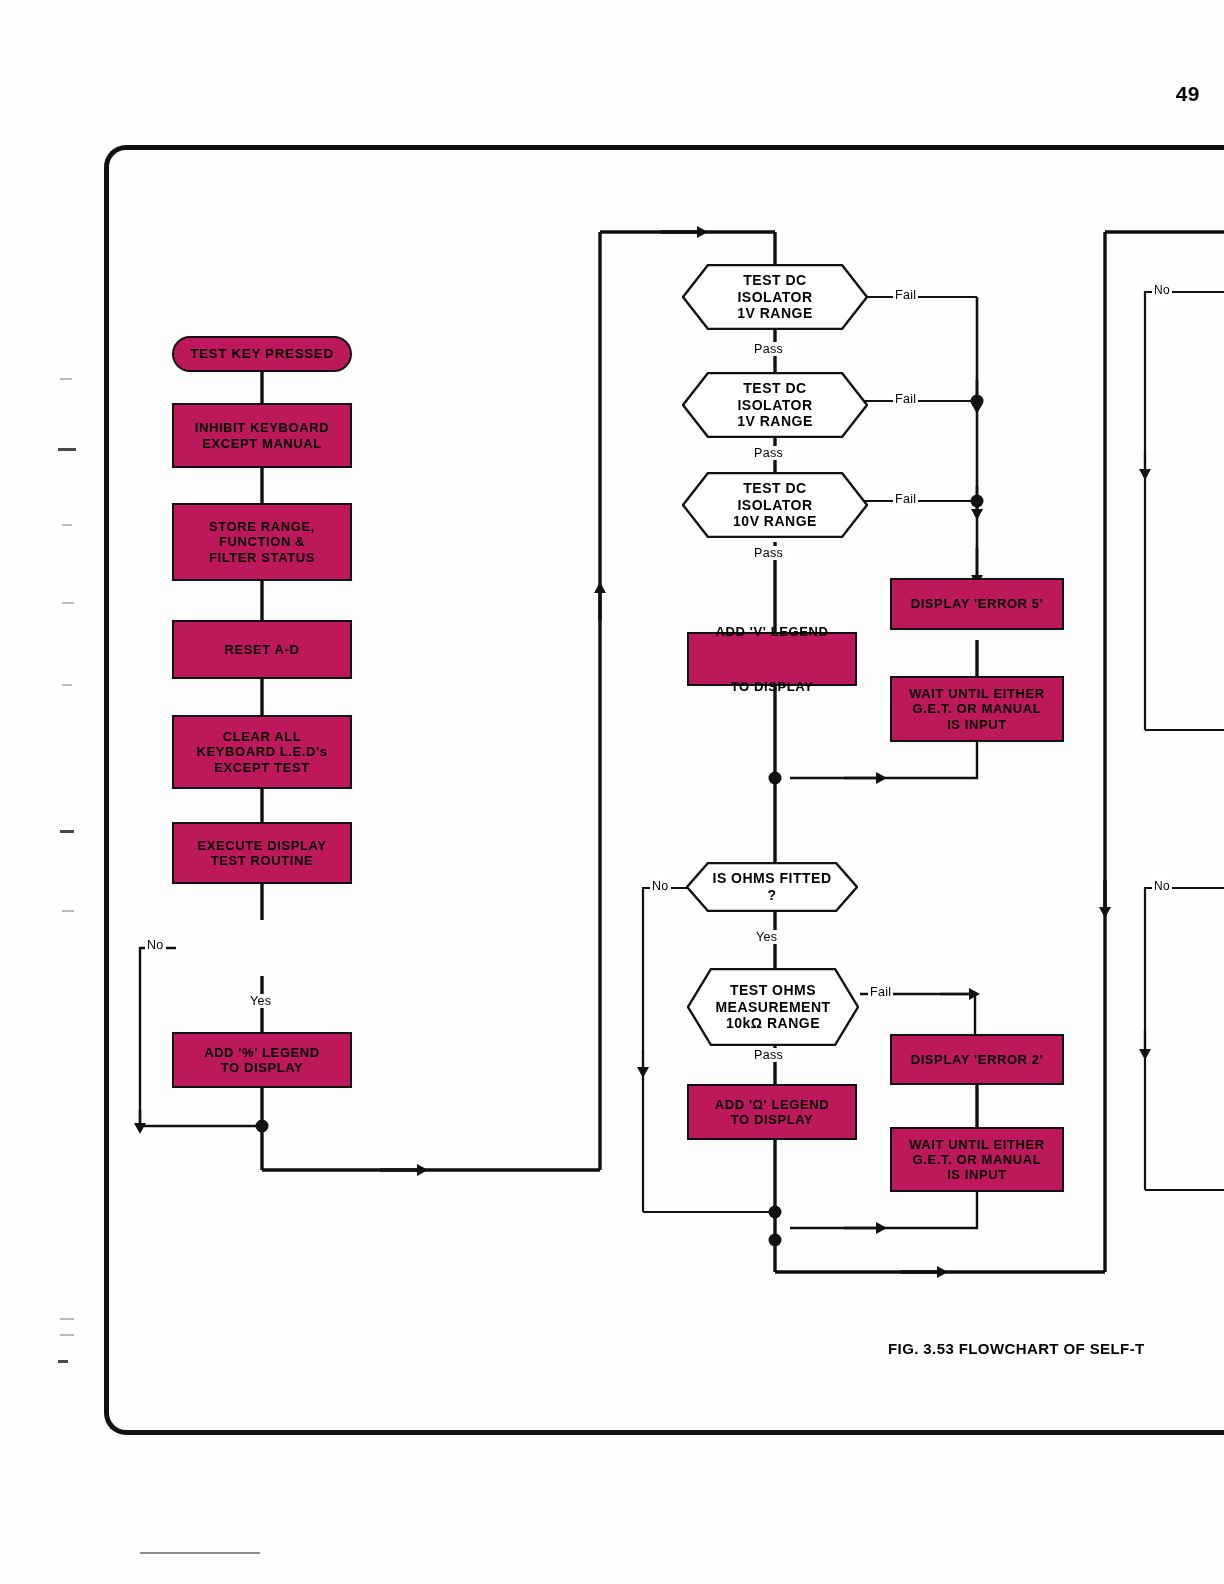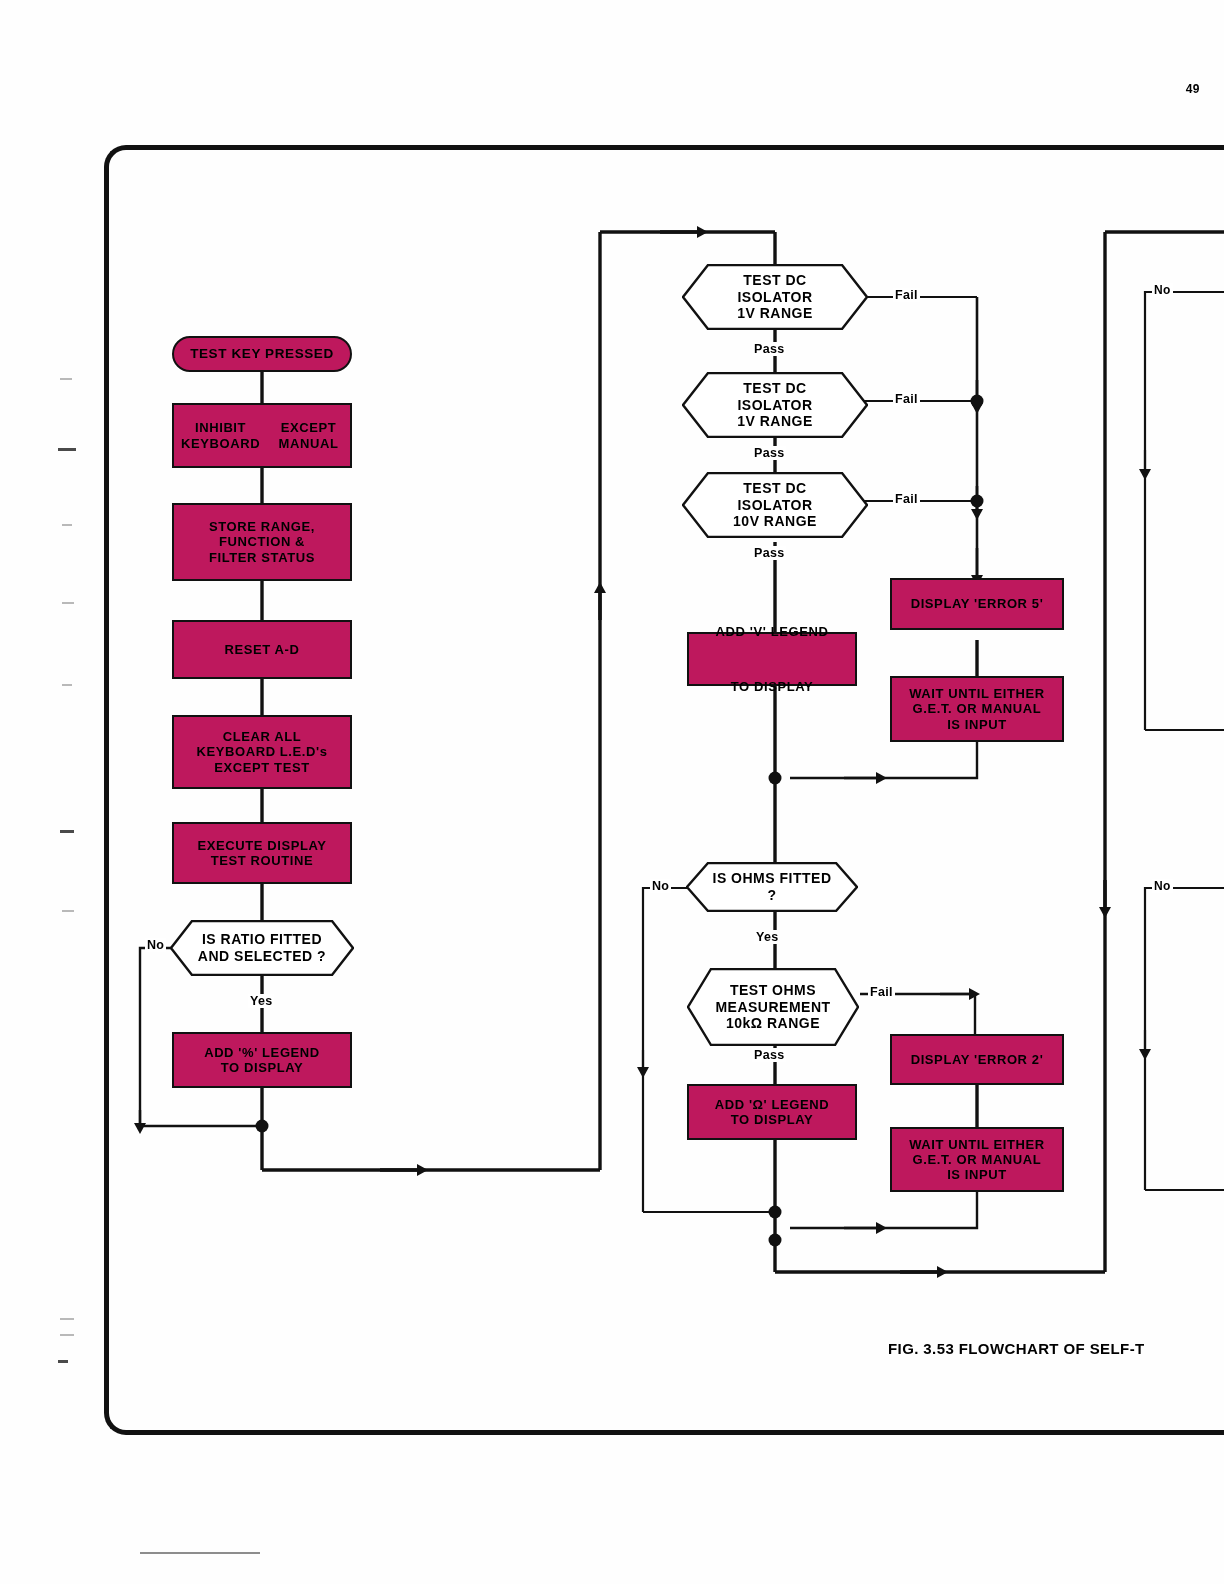--- a/index.html
+++ b/index.html
@@ -19,21 +19,21 @@
     position: absolute;
     left: 0; top: 0;
     width: 1224px;
     height: 1584px;
     background: #fefefe;
   }
   .page-number {
     position: absolute;
     right: 24px;
     top: 82px;
-    font-size: 12px;
+    font-size: 21px;
     font-weight: bold;
     letter-spacing: 0.5px;
   }
   .frame {
     position: absolute;
     left: 104px;
     top: 145px;
     width: 1180px;
     height: 1290px;
     border: 5px solid #111;
@@ -89,21 +89,21 @@
     height: 100%;
   }
   .hexwrap .hextext {
     position: relative;
     z-index: 2;
     padding: 0 26px;
   }
   .edge-label {
     position: absolute;
     font-size: 12.5px;
-    font-weight: bold;
+    font-weight: normal;
     letter-spacing: 0.3px;
     background: #ffffff;
     padding: 0 2px;
     white-space: nowrap;
   }
   .edge-label.small {
     font-size: 12px;
   }
   .caption {
     position: absolute;
@@ -235,21 +235,21 @@
       <circle cx="775" cy="1240" r="6.5"></circle>
       <circle cx="977" cy="401" r="6.5"></circle>
       <circle cx="977" cy="501" r="6.5"></circle>
     </g>
   </svg>
 
   <div class="node term" style="left:172px; top:336px; width:180px; height:36px;">
     <span>TEST KEY PRESSED</span>
   </div>
 
-  <div class="node proc" style="left:172px; top:403px; width:180px; height:65px; flex-direction:row;">
+  <div class="node proc" style="left:172px; top:403px; width:180px; height:65px; flex-direction:column;">
     <span>INHIBIT KEYBOARD</span>
     <span>EXCEPT  MANUAL</span>
   </div>
 
   <div class="node proc" style="left:172px; top:503px; width:180px; height:78px; flex-direction:column;">
     <span>STORE RANGE,</span>
     <span>FUNCTION &amp;</span>
     <span>FILTER STATUS</span>
   </div>
 
@@ -261,29 +261,20 @@
     <span>CLEAR ALL</span>
     <span>KEYBOARD L.E.D's</span>
     <span>EXCEPT TEST</span>
   </div>
 
   <div class="node proc" style="left:172px; top:822px; width:180px; height:62px; flex-direction:column;">
     <span>EXECUTE DISPLAY</span>
     <span>TEST ROUTINE</span>
   </div>
 
-  <div class="hexwrap" style="left:170px; top:920px; width:184px; height:56px;">
-    <svg viewBox="0 0 184 56" preserveAspectRatio="none">
-      <polygon points="22,1 162,1 183,28 162,55 22,55 1,28" fill="#fff" stroke="#111" stroke-width="2.4" vector-effect="non-scaling-stroke"></polygon>
-    </svg>
-    <span class="hextext">
-      <span>IS  RATIO  FITTED</span><br>
-      <span>AND SELECTED ?</span>
-    </span>
-  </div>
 
   <div class="node proc" style="left:172px; top:1032px; width:180px; height:56px; flex-direction:column;">
     <span>ADD '%' LEGEND</span>
     <span>TO DISPLAY</span>
   </div>
 
   <div class="hexwrap" style="left:682px; top:264px; width:186px; height:66px;">
     <svg viewBox="0 0 186 66" preserveAspectRatio="none">
       <polygon points="26,1 160,1 185,33 160,65 26,65 1,33" fill="#fff" stroke="#111" stroke-width="2.4" vector-effect="non-scaling-stroke"></polygon>
     </svg>

